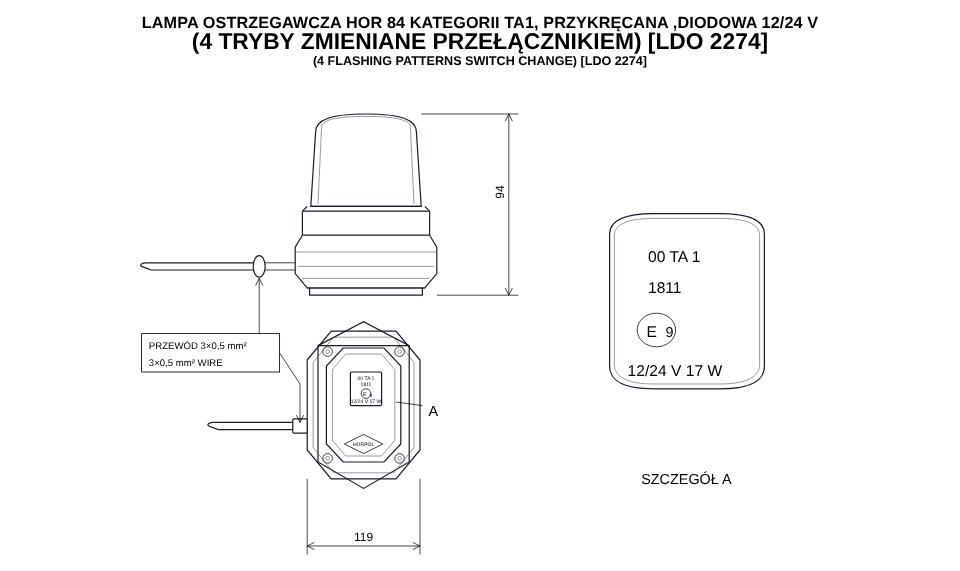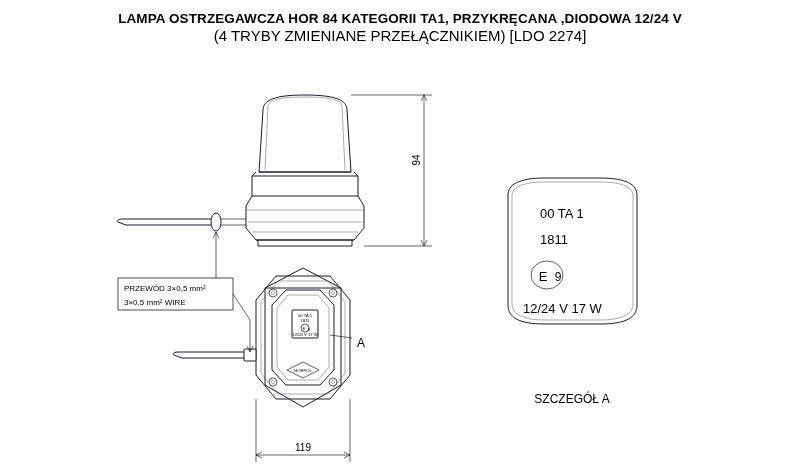--- a/index.html
+++ b/index.html
@@ -28,22 +28,22 @@
     width: 800px;
     text-align: center;
   }
   .title-pl-1 {
     font-size: 13.5px;
     font-weight: bold;
     letter-spacing: 0.1px;
     line-height: 17px;
   }
   .title-pl-2 {
-    font-size: 15px;
-    font-weight: normal;
+    font-size: 19px;
+    font-weight: bold;
     line-height: 17px;
   }
   .title-en-1, .title-en-2 {
     font-size: 10.5px;
     font-weight: bold;
     line-height: 14px;
   }
   svg.drawing {
     position: absolute;
     left: 0;
@@ -116,20 +116,21 @@
   }
 </style>
 </head>
 <body>
 
 <div class="sheet">
 
   <div class="titleblock">
     <div class="title-pl-1">LAMPA OSTRZEGAWCZA HOR 84 KATEGORII TA1,  PRZYKRĘCANA ,DIODOWA 12/24 V</div>
     <div class="title-pl-2">(4 TRYBY ZMIENIANE PRZEŁĄCZNIKIEM) [LDO 2274]</div>
+    <div class="title-en-2">(4 FLASHING PATTERNS SWITCH CHANGE) [LDO 2274]</div>
   </div>
 
   <svg class="drawing" viewBox="0 0 800 476">
 
     <g>
 
       <path class="ln" d="M263,110 C263,100 275,95 305,95 C335,95 347,100 347,110"></path>
 
       <path class="ln" d="M263,110 L259,172 L351,172 L347,110"></path>
 

